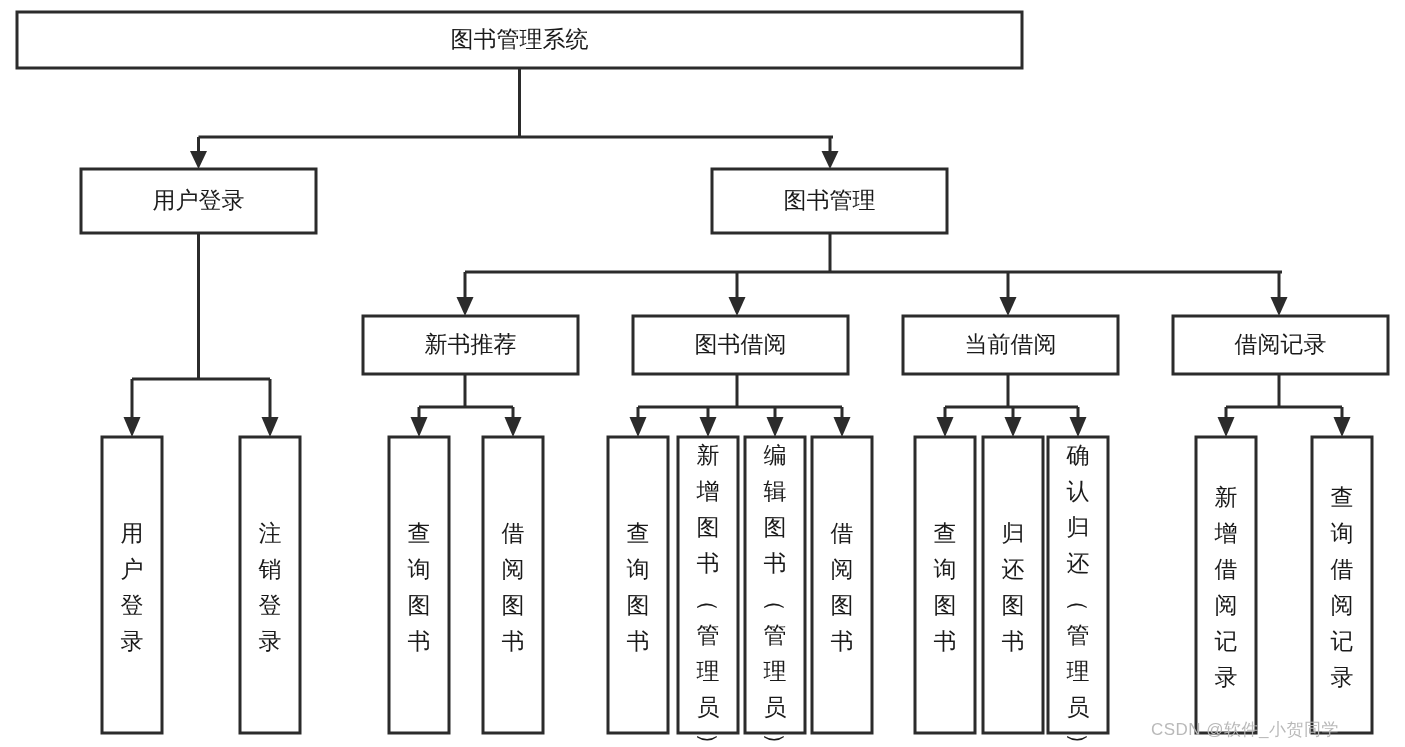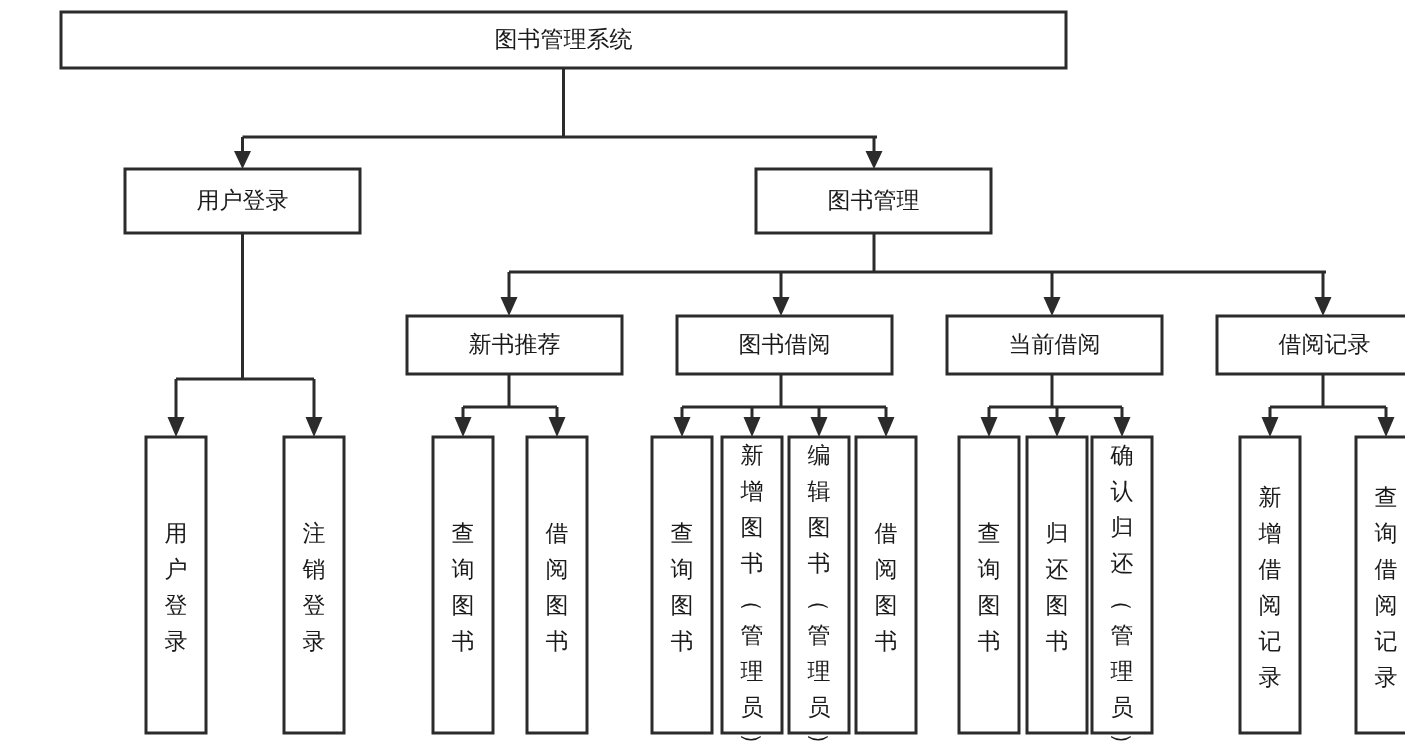--- a/index.html
+++ b/index.html
@@ -11,21 +11,20 @@
     width: 1405px;
     height: 747px;
     font-family: "Liberation Sans", "DejaVu Sans", sans-serif;
     overflow: hidden;
     position: relative;
   }
   #diagram-root {
     position: relative;
     width: 1347px;
     height: 747px;
-    margin-left: 44px;
   }
   svg#tree-svg {
     position: absolute;
     top: 0;
     left: 0;
     width: 1405px;
     height: 747px;
   }
   .node-box {
     fill: #ffffff;
@@ -306,13 +305,14 @@
           <text class="node-label-v" x="1342" y="505.08">查</text>
           <text class="node-label-v" x="1342" y="541.0799999999999">询</text>
           <text class="node-label-v" x="1342" y="577.0799999999999">借</text>
           <text class="node-label-v" x="1342" y="613.0799999999999">阅</text>
           <text class="node-label-v" x="1342" y="649.0799999999999">记</text>
           <text class="node-label-v" x="1342" y="685.0799999999999">录</text>
         </g>
       </g>
   </svg>
 
+  <div class="watermark">CSDN @软件_小贺同学</div>
 </div>
 
 </body></html>

